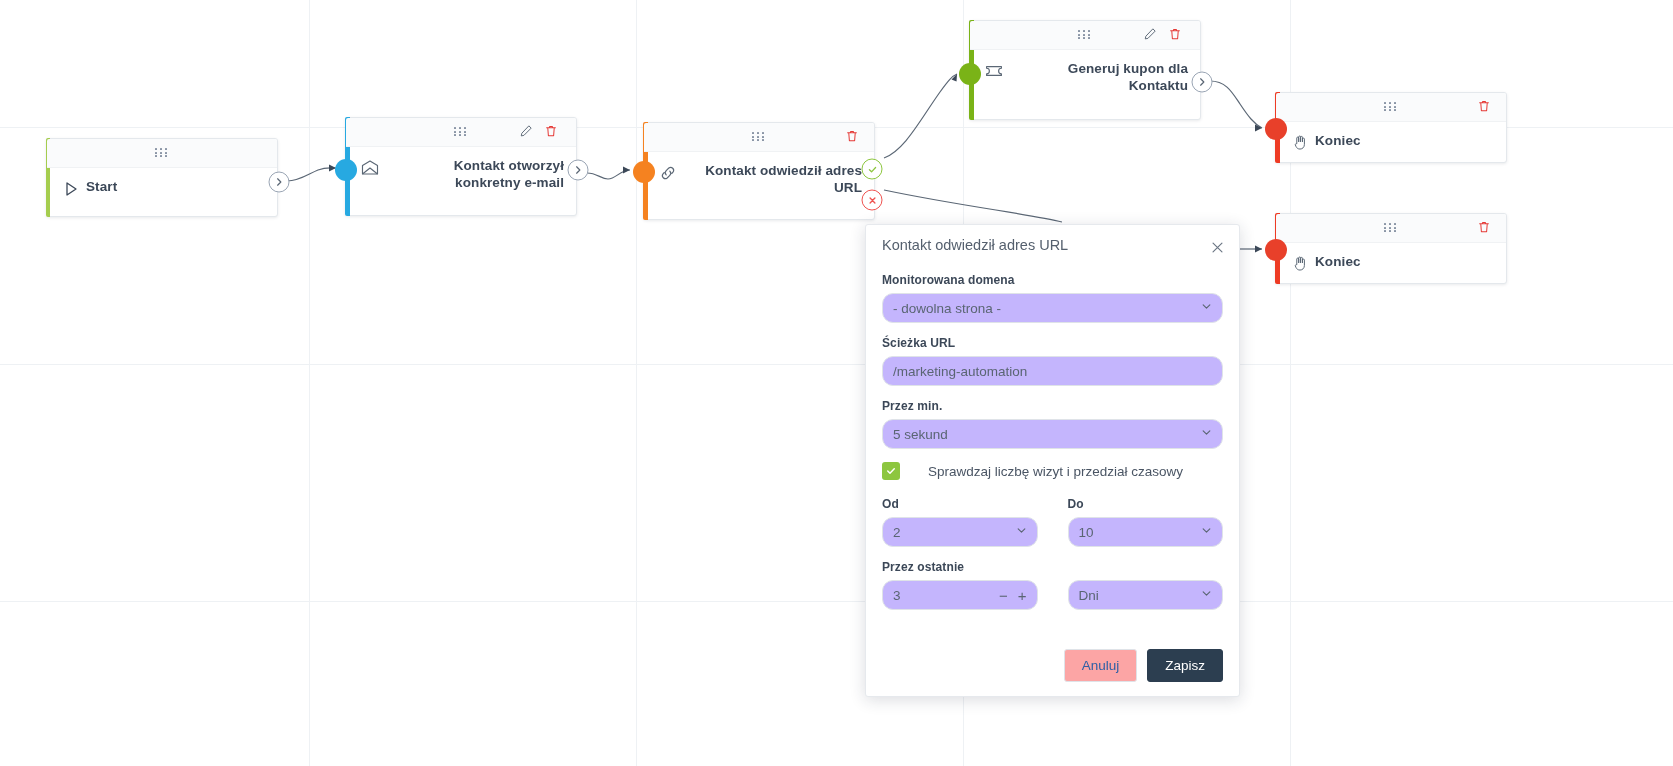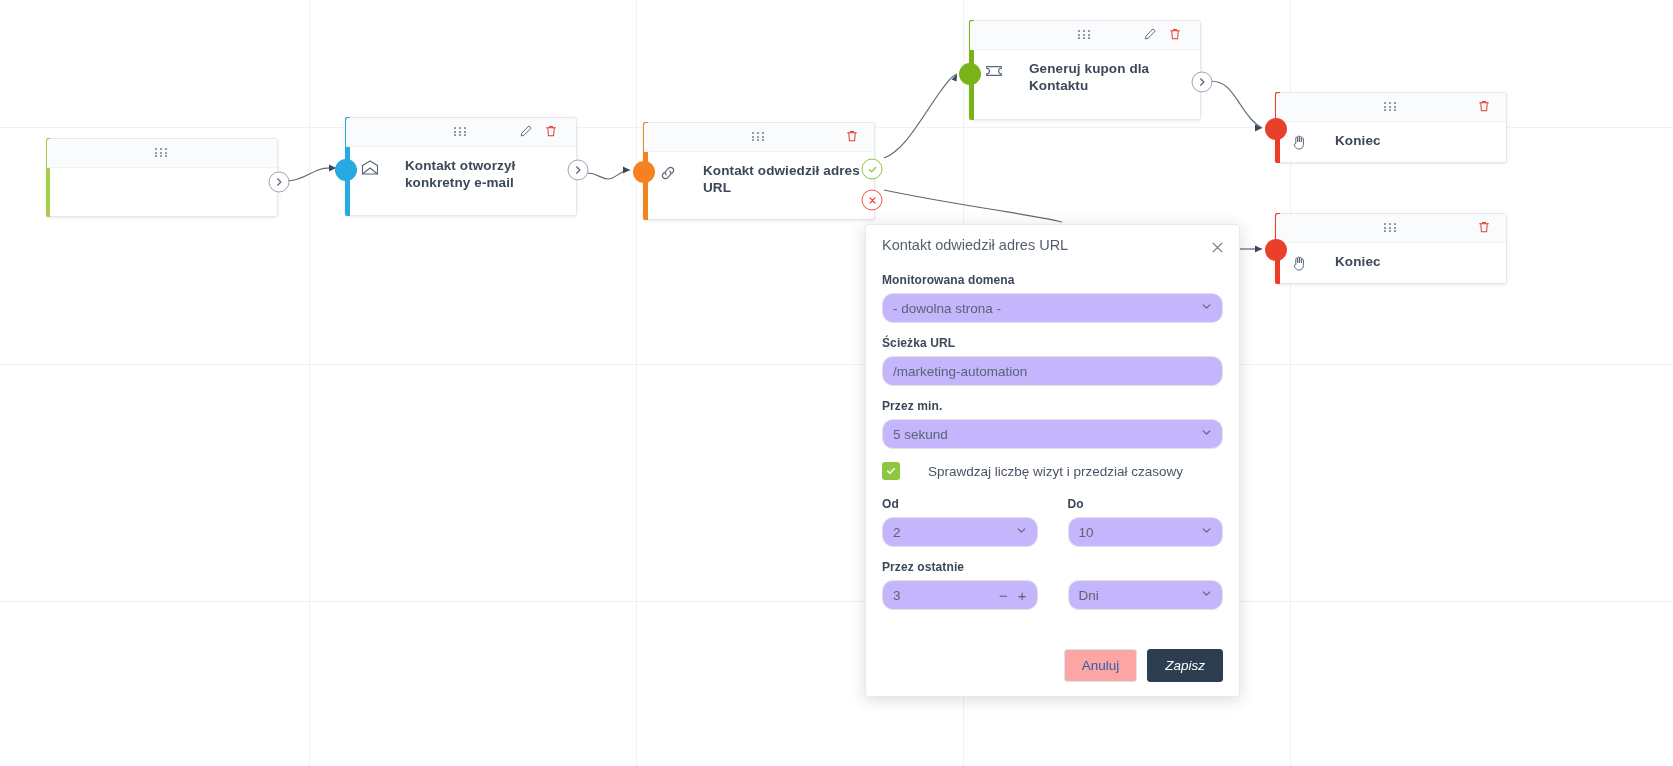--- a/index.html
+++ b/index.html
@@ -38,22 +38,23 @@
     width:14px;height:10px;
     display:grid;grid-template-columns:repeat(3,1fr);grid-template-rows:repeat(3,1fr);
     gap:1px;
   }
   .dots i{display:block;width:2px;height:2px;background:#8793a4;border-radius:.5px;}
   .nhead .act{
     position:absolute;top:50%;transform:translateY(-50%);
     width:16px;height:16px;cursor:pointer;
   }
   .nbody{
-    display:flex;align-items:flex-start;gap:25px;
+    display:flex;align-items:flex-start;gap:5px;
     padding:10px 12px 12px 14px;
+    text-align:right;
   }
   .nicon{flex:0 0 auto;width:20px;height:20px;margin-top:1px;}
   .nlabel{
     font-size:13.5px;font-weight:700;line-height:1.28;
     color:#3c4858;letter-spacing:.1px;
   }
 
   
   .conn-in{
     position:absolute;width:22px;height:22px;border-radius:50%;
@@ -114,21 +115,21 @@
   .stepbtns{display:flex;align-items:center;gap:10px;padding-right:10px;color:#5a6573;}
   .stepbtns span{cursor:pointer;font-size:15px;line-height:1;user-select:none;}
   .m-foot{
     position:absolute;right:16px;bottom:14px;display:flex;gap:10px;align-items:center;
   }
   .btn{
     border-radius:3px;font-size:13.5px;padding:8px 17px;cursor:pointer;
     box-sizing:border-box;
   }
   .btn.ghost{background:#fca5a5;border:1px solid #dfe3e8;color:#2f5fa5;}
-  .btn.prim{background:#2c3e50;border:1px solid #2c3e50;color:#fff;font-style:italic;}
+  .btn.prim{background:#2c3e50;border:1px solid #2c3e50;color:#fff;}
 </style>
 </head>
 <body>
 
 <div id="canvas">
 
   <div class="grid-v" style="left:309px"></div>
   <div class="grid-v" style="left:636px"></div>
   <div class="grid-v" style="left:963px"></div>
   <div class="grid-v" style="left:1290px"></div>
@@ -159,20 +160,28 @@
         <i></i>
           <i></i>
           <i></i>
           <i></i>
           <i></i>
           <i></i>
           <i></i>
           <i></i>
           <i></i>
       </div>
+    </div>
+    <div class="nbody">
+      <span class="nicon">
+        <svg viewBox="0 0 20 20" width="20" height="20">
+            <path d="M6 4 L15 10 L6 16 Z" fill="none" stroke="#3c4858" stroke-width="1.3" stroke-linejoin="round"></path>
+          </svg>
+      </span>
+      <span class="nlabel">Start</span>
     </div>
     <div class="conn-out" style="left:232px;top:43px;">
       <svg viewBox="0 0 12 12" width="11" height="11">
           <path d="M4.5 2.5 L8 6 L4.5 9.5" fill="none" stroke="#5b6775" stroke-width="1.3" stroke-linecap="round" stroke-linejoin="round"></path>
         </svg>
     </div>
   </div>
 
   <div class="node" id="n-email" style="left:345px;top:117px;width:232px;height:99px;">
     <div class="accent" style="background:#27a9e1;width:5px"></div>

